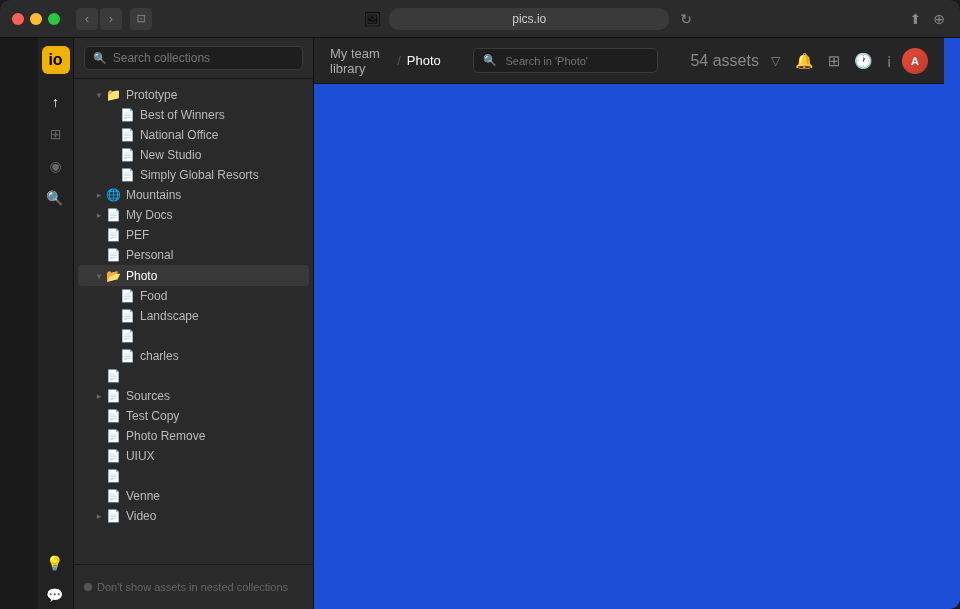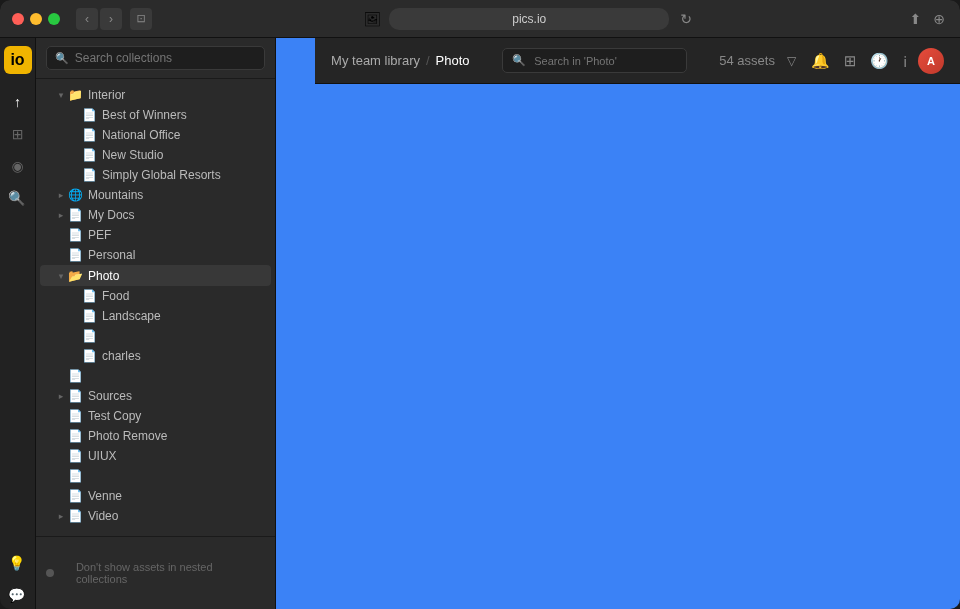--- a/index.html
+++ b/index.html
@@ -100,20 +100,21 @@
       color: #888;
       cursor: pointer;
       font-size: 14px;
       padding: 3px;
     }
 
     
     .app-layout {
       display: flex;
       height: 571px;
+      margin-left: 38px;
     }
 
     
     .icon-bar {
       width: 36px;
       background: #222;
       border-right: 1px solid #111;
       display: flex;
       flex-direction: column;
       align-items: center;
@@ -227,43 +228,42 @@
       background: none;
       border: none;
       color: #888;
       cursor: pointer;
       font-size: 11px;
       padding: 1px 3px;
       border-radius: 3px;
     }
 
     .sidebar-footer {
-      padding: 24px 10px;
+      padding: 16px 10px;
       border-top: 1px solid #1a1a1a;
       display: flex;
       align-items: center;
-      gap: 22px;
+      gap: 5px;
       font-size: 11px;
       color: #666;
     }
     .footer-dot {
       width: 8px;
       height: 8px;
       border-radius: 50%;
       background: #555;
     }
 
     
     .main-content {
       flex: 1;
       display: flex;
-      flex-direction: column;
-      background: #3b82f6;
-      overflow: hidden;
-      align-items: flex-end;
+      flex-direction: row;
+      background: #1d4ed8;
+      overflow: hidden;
     }
 
     
     .topbar {
       height: 46px;
       background: #252525;
       border-bottom: 1px solid #111;
       display: flex;
       align-items: center;
       padding: 0 16px;
@@ -293,21 +293,21 @@
     .topbar-search input {
       background: none;
       border: none;
       color: #aaa;
       font-size: 11px;
       outline: none;
       flex: 1;
     }
 
     .asset-count {
-      font-size: 13px;
+      font-size: 16px;
       color: #888;
       white-space: nowrap;
     }
     .filter-icon { color: #888; font-size: 12px; }
     .topbar-actions {
       display: flex;
       align-items: center;
       gap: 8px;
     }
     .topbar-icon-btn {
@@ -503,21 +503,21 @@
       <div class="search-box">
         <span class="search-icon-small">🔍</span>
         <input type="text" placeholder="Search collections" style="">
       </div>
     </div>
     <div class="sidebar-tree">
 
       <div class="tree-item tree-indent-1">
         <span class="tree-arrow">▾</span>
         <span class="tree-icon">📁</span>
-        <span class="tree-label">Interior</span>
+        <span class="tree-label">Prototype</span>
       </div>
       <div class="tree-item tree-indent-2">
         <span class="tree-arrow"></span>
         <span class="tree-icon">📄</span>
         <span class="tree-label">Best of Winners</span>
       </div>
       <div class="tree-item tree-indent-2">
         <span class="tree-arrow"></span>
         <span class="tree-icon">📄</span>
         <span class="tree-label">National Office</span>

